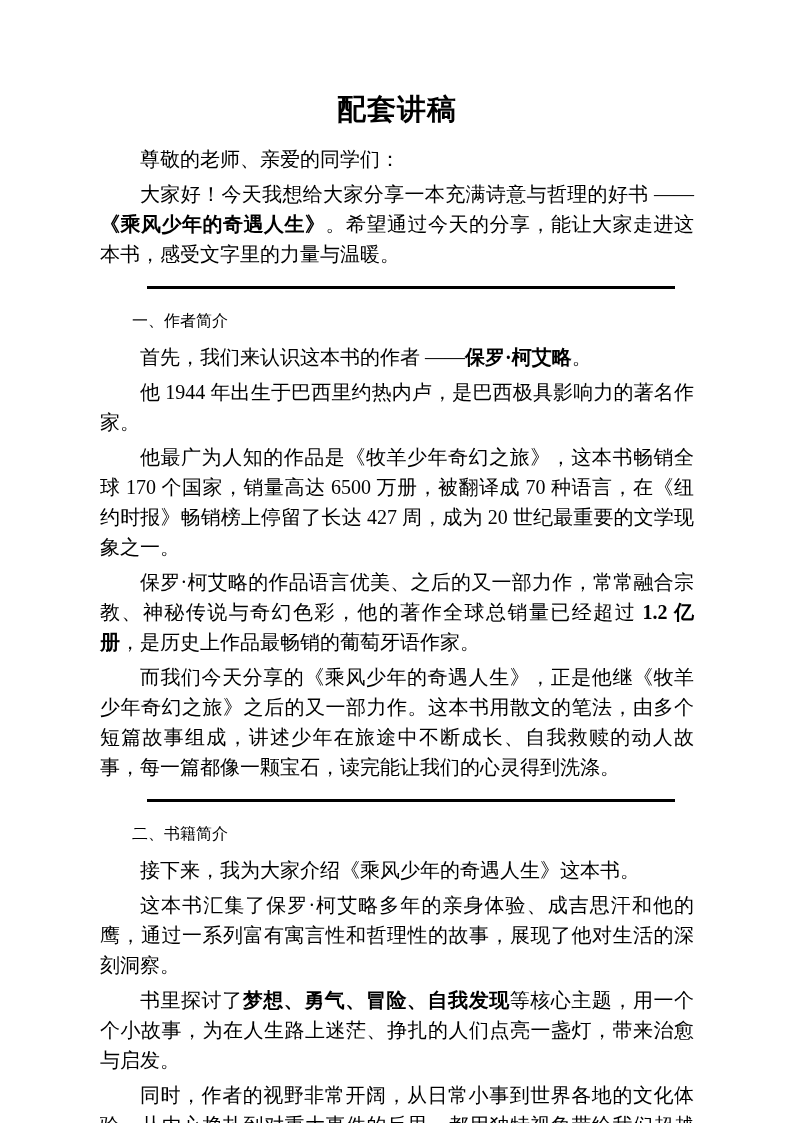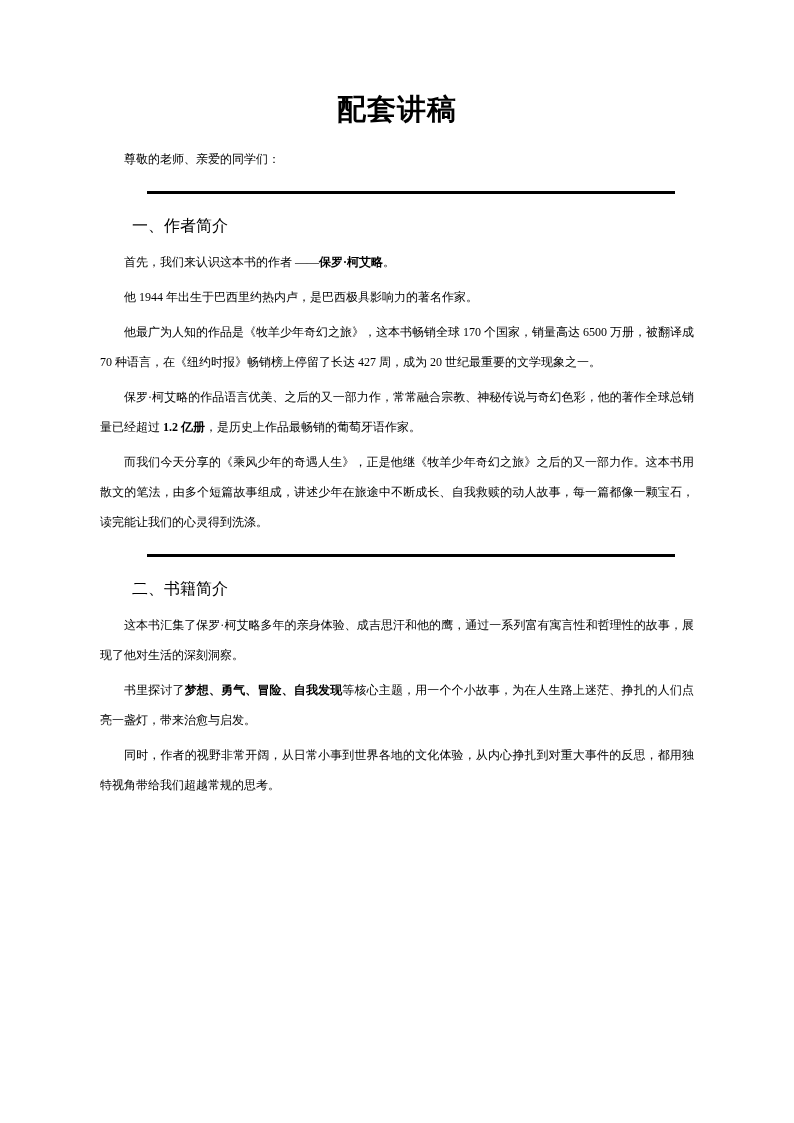--- a/index.html
+++ b/index.html
@@ -23,21 +23,21 @@
   }
   .doc-title {
     font-size: 29px;
     font-weight: bold;
     text-align: center;
     line-height: 38px;
     margin: 0 0 16px 0;
     letter-spacing: 1px;
   }
   .para {
-    font-size: 12px;
+    font-size: 20px;
     line-height: 30px;
     margin: 0 0 5px 0;
     text-indent: 2em;
     text-align: justify;
   }
   .heading {
     font-size: 16px;
     line-height: 30px;
     margin: 0 0 6px 0;
     text-indent: 2em;
@@ -53,26 +53,28 @@
     font-weight: bold;
   }
 </style>
 </head>
 <body>
 
 <div class="page">
   <h1 class="doc-title">配套讲稿</h1>
   <div id="doc-body">
       <p class="para"><span>尊敬的老师、亲爱的同学们：</span></p>
+      <p class="para"><span>大家好！今天我想给大家分享一本充满诗意与哲理的好书 ——</span><span class="b">《乘风少年的奇遇人生》</span><span>。希望通过今天的分享，能让大家走进这本书，感受文字里的力量与温暖。</span></p>
       <div class="rule"></div>
       <div class="heading">一、作者简介</div>
       <p class="para"><span>首先，我们来认识这本书的作者 ——</span><span class="b">保罗·柯艾略</span><span>。</span></p>
       <p class="para"><span>他 1944 年出生于巴西里约热内卢，是巴西极具影响力的著名作家。</span></p>
       <p class="para"><span>他最广为人知的作品是《牧羊少年奇幻之旅》，这本书畅销全球 170 个国家，销量高达 6500 万册，被翻译成 70 种语言，在《纽约时报》畅销榜上停留了长达 427 周，成为 20 世纪最重要的文学现象之一。</span></p>
       <p class="para"><span>保罗·柯艾略的作品语言优美、之后的又一部力作，常常融合宗教、神秘传说与奇幻色彩，他的著作全球总销量已经超过 </span><span class="b">1.2 亿册</span><span>，是历史上作品最畅销的葡萄牙语作家。</span></p>
       <p class="para"><span>而我们今天分享的《乘风少年的奇遇人生》，正是他继《牧羊少年奇幻之旅》之后的又一部力作。这本书用散文的笔法，由多个短篇故事组成，讲述少年在旅途中不断成长、自我救赎的动人故事，每一篇都像一颗宝石，读完能让我们的心灵得到洗涤。</span></p>
       <div class="rule"></div>
       <div class="heading">二、书籍简介</div>
+      <p class="para"><span>接下来，我为大家介绍《乘风少年的奇遇人生》这本书。</span></p>
       <p class="para"><span>这本书汇集了保罗·柯艾略多年的亲身体验、成吉思汗和他的鹰，通过一系列富有寓言性和哲理性的故事，展现了他对生活的深刻洞察。</span></p>
       <p class="para"><span>书里探讨了</span><span class="b">梦想、勇气、冒险、自我发现</span><span>等核心主题，用一个个小故事，为在人生路上迷茫、挣扎的人们点亮一盏灯，带来治愈与启发。</span></p>
       <p class="para"><span>同时，作者的视野非常开阔，从日常小事到世界各地的文化体验，从内心挣扎到对重大事件的反思，都用独特视角带给我们超越常规的思考。</span></p>
     </div>
 </div>
 
 </body></html>

